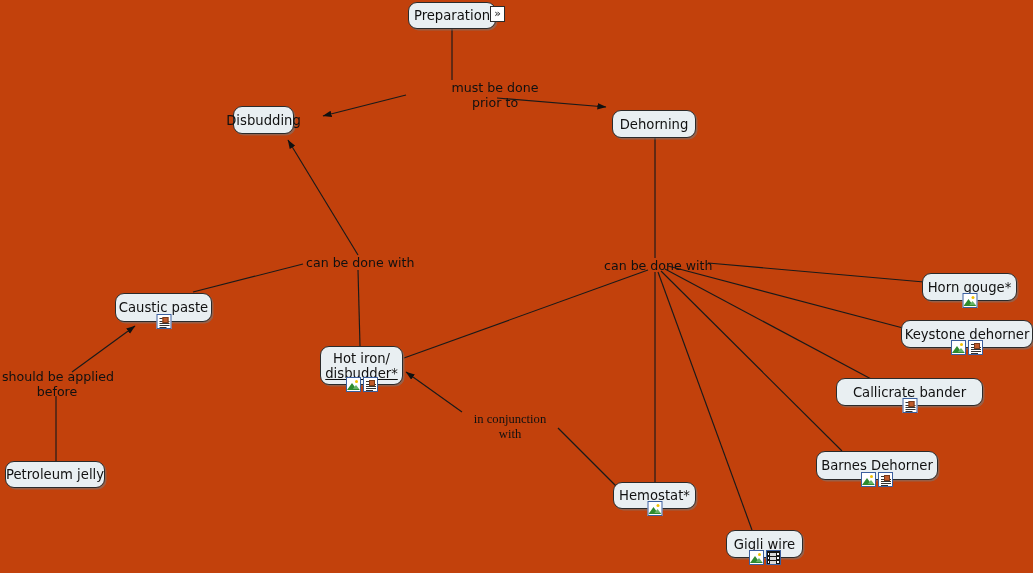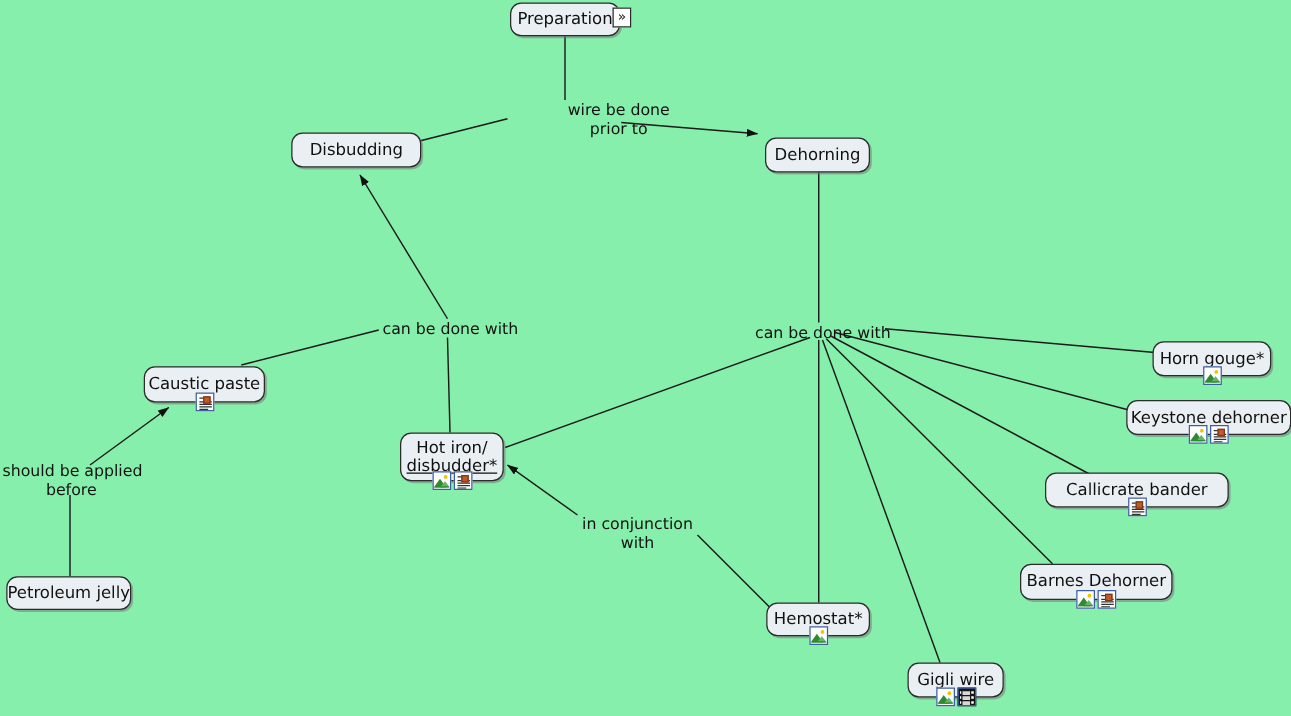--- a/index.html
+++ b/index.html
@@ -7,21 +7,21 @@
     padding: 0;
     background: #ffffff;
   }
   body {
     font-family: "DejaVu Sans", "Liberation Sans", sans-serif;
   }
   #canvas {
     position: relative;
     width: 1033px;
     height: 573px;
-    background: #86efac;
+    background: #c2410c;
     overflow: hidden;
   }
   #edges {
     position: absolute;
     left: 0;
     top: 0;
     width: 1033px;
     height: 573px;
     pointer-events: none;
   }
@@ -174,21 +174,21 @@
 
       <line x1="462" y1="412" x2="406" y2="372" marker-end="url(#arrow)"></line>
     </g>
   </svg>
 
   <div class="node" style="left:408px; top:2px; width:88px; height:27px;">
     <span class="label">Preparation</span>
   </div>
   <div class="badge-chevron" style="left:490px; top:6px;">»</div>
 
-  <div class="node" style="left:233px; top:106px; width:104px; height:28px;">
+  <div class="node" style="left:233px; top:106px; width:61px; height:28px;">
     <span class="label">Disbudding</span>
   </div>
 
   <div class="node" style="left:612px; top:110px; width:84px; height:28px;">
     <span class="label">Dehorning</span>
   </div>
 
   <div class="node" style="left:115px; top:293px; width:97px; height:29px;">
     <span class="label">Caustic paste</span>
     <span class="icons">
@@ -331,35 +331,35 @@
         <span class="sky"></span>
           <span class="sun"></span>
           <span class="hill1"></span>
           <span class="hill2"></span>
           <span class="ground"></span>
       </span>
     </span>
   </div>
 
   <div class="edge-label" style="left:409px; top:81px; width:172px;">
-    <div>wire be done</div>
+    <div>must be done</div>
     <div>prior to</div>
   </div>
 
   <div class="edge-label" style="left:306px; top:256px; width:104px;">
     <div>can be done with</div>
   </div>
 
   <div class="edge-label" style="left:604px; top:259px; width:104px;">
     <div>can be done with</div>
   </div>
 
   <div class="edge-label" style="left:2px; top:370px; width:110px;">
     <div>should be applied</div>
     <div>before</div>
   </div>
 
-  <div class="edge-label" style="left:464px; top:412px; width:92px;">
+  <div class="edge-label" style="left:464px; top:412px; width:92px;font-family:Liberation Serif, serif;">
     <div>in conjunction</div>
     <div>with</div>
   </div>
 
 </div>
 
 </body></html>

